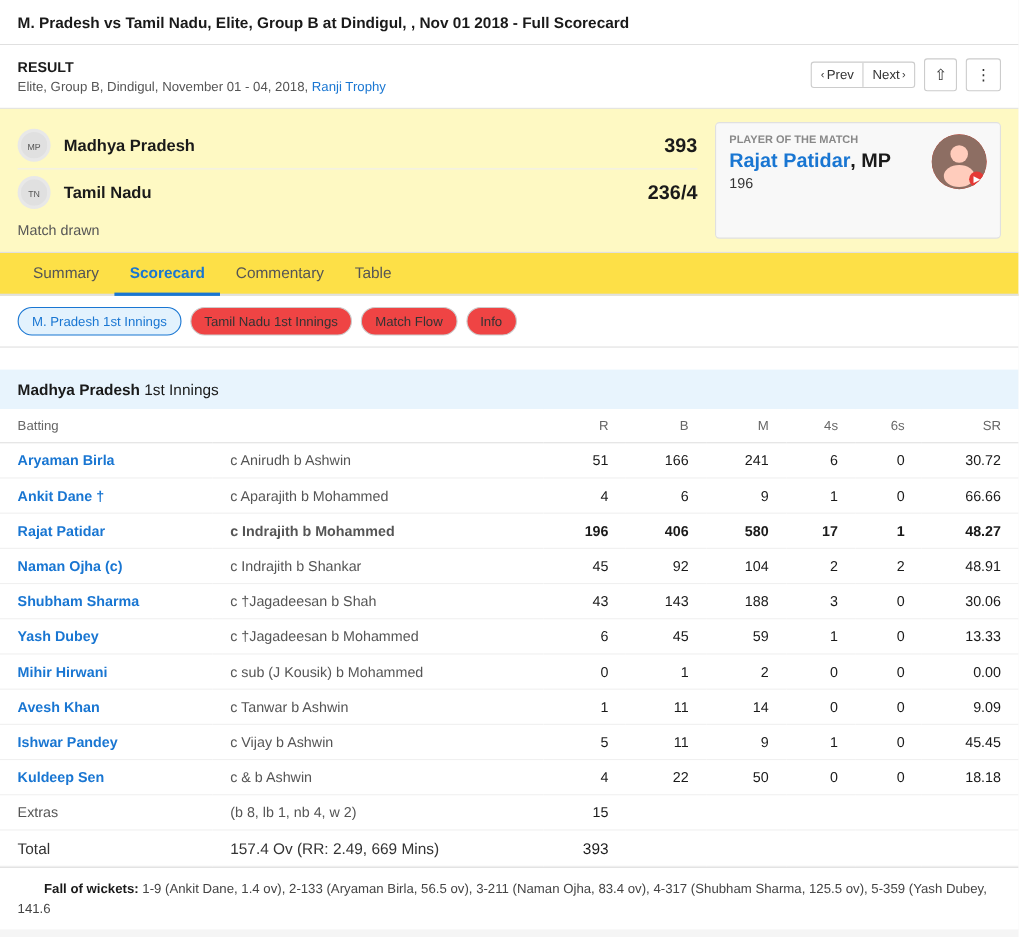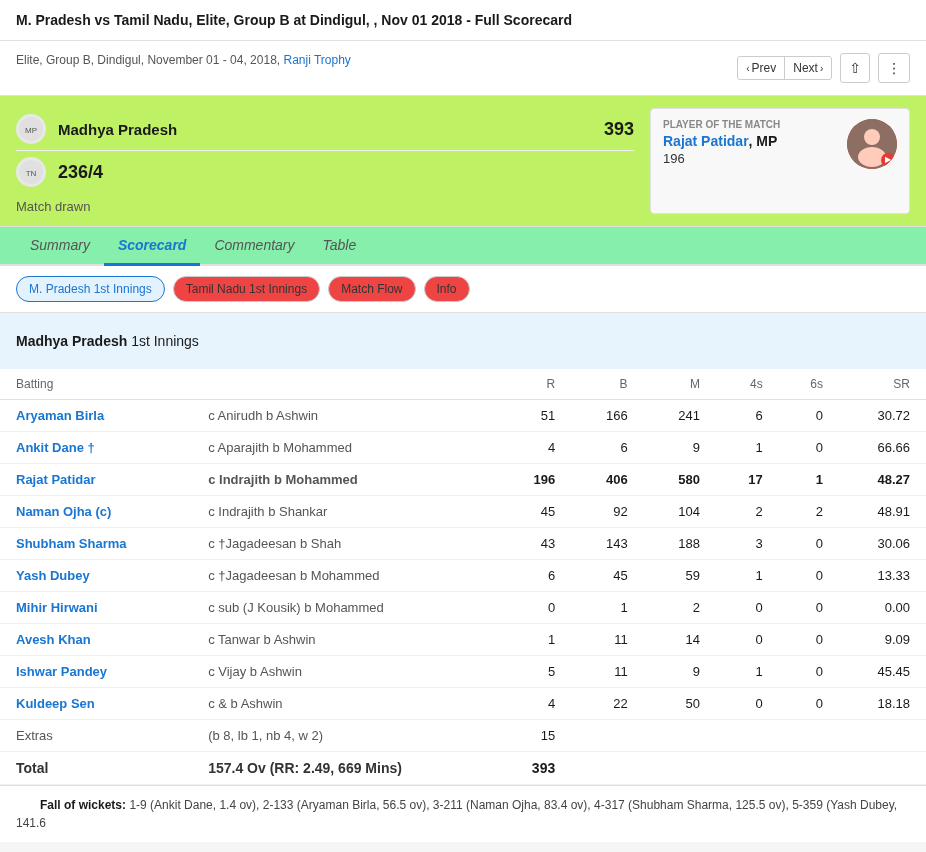--- a/index.html
+++ b/index.html
@@ -15,79 +15,80 @@
     .result-label { font-weight: bold; font-size: 13px; color: #1a1a1a; margin-bottom: 4px; }
     .result-sub { font-size: 12px; color: #555; }
     .result-sub a { color: #1976d2; text-decoration: none; }
     .result-actions { display: flex; align-items: center; gap: 8px; }
     .nav-btn { background: none; border: 1px solid #ccc; padding: 4px 8px; cursor: pointer; font-size: 12px; display: flex; align-items: center; gap: 2px; border-radius: 3px; color: #333; }
     .nav-group { display: flex; border: 1px solid #ccc; border-radius: 3px; overflow: hidden; }
     .nav-group .nav-btn { border: none; border-radius: 0; border-right: 1px solid #ccc; }
     .nav-group .nav-btn:last-child { border-right: none; }
     .icon-btn { background: none; border: 1px solid #ccc; padding: 6px 8px; cursor: pointer; border-radius: 3px; color: #333; font-size: 14px; }
     
-    .teams-section { padding: 12px 16px; background: #bef264; border-bottom: 1px solid #e0e0e0; display: flex; gap: 16px; }
+    .teams-section { padding: 12px 16px; background: #fef9c3; border-bottom: 1px solid #e0e0e0; display: flex; gap: 16px; }
     .teams-scores { flex: 1; }
     .team-row { display: flex; align-items: center; padding: 6px 0; border-bottom: 1px solid #f0f0f0; }
     .team-row:last-child { border-bottom: none; }
     .team-logo { width: 30px; height: 30px; background: #e8e8e8; border-radius: 50%; display: flex; align-items: center; justify-content: center; margin-right: 12px; font-size: 10px; overflow: hidden; }
     .team-name { flex: 1; font-weight: bold; font-size: 15px; color: #1a1a1a; }
     .team-score { font-size: 18px; font-weight: bold; color: #1a1a1a; }
     .match-result { font-size: 13px; color: #555; margin-top: 6px; }
     
     .player-of-match { background: #f8f8f8; border: 1px solid #e0e0e0; border-radius: 4px; padding: 10px 12px; display: flex; align-items: flex-start; gap: 12px; min-width: 260px; }
     .pom-info { flex: 1; }
     .pom-label { font-size: 10px; color: #888; text-transform: uppercase; font-weight: bold; margin-bottom: 3px; }
-    .pom-name { font-size: 14px; font-weight: bold; color: #1a1a1a; }
+    .pom-name { font-size: 18px; font-weight: bold; color: #1a1a1a; }
     .pom-score { font-size: 13px; color: #333; margin-top: 2px; }
     .pom-avatar { width: 50px; height: 50px; border-radius: 50%; background: #c0392b; display: flex; align-items: center; justify-content: center; overflow: hidden; position: relative; }
     .pom-avatar::after { content: "▶"; position: absolute; bottom: 2px; right: 2px; background: #e53935; color: white; font-size: 8px; width: 14px; height: 14px; border-radius: 50%; display: flex; align-items: center; justify-content: center; line-height: 14px; text-align: center; }
     
-    .tabs { display: flex; padding: 0 16px; border-bottom: 2px solid #e0e0e0; background: #86efac; font-style: italic; }
+    .tabs { display: flex; padding: 0 16px; border-bottom: 2px solid #e0e0e0; background: #fde047; }
     .tab { padding: 10px 14px; cursor: pointer; font-size: 14px; color: #555; border-bottom: 3px solid transparent; margin-bottom: -2px; }
     .tab.active { color: #1976d2; border-bottom-color: #1976d2; font-weight: bold; }
     
     .innings-tabs { display: flex; gap: 8px; padding: 10px 16px; background: #fff; border-bottom: 1px solid #e0e0e0; flex-wrap: wrap; }
     .innings-tab { padding: 5px 12px; border-radius: 20px; font-size: 12px; cursor: pointer; border: 1px solid #ccc; background: #ef4444; color: #333; }
     .innings-tab.active { background: #e3f2fd; border-color: #1976d2; color: #1976d2; }
     
     .innings-section { background: #fff; }
-    .innings-title { background: #e8f4fd; padding: 20px 16px; font-size: 14px; color: #1a1a1a; }
+    .innings-title { background: #e8f4fd; padding: 10px 16px; font-size: 14px; color: #1a1a1a; margin-top: 20px; }
     .innings-title strong { font-weight: bold; }
     
     .batting-table { width: 100%; border-collapse: collapse; }
     .batting-table th { padding: 8px 16px; text-align: left; font-size: 12px; color: #666; font-weight: normal; border-bottom: 1px solid #e0e0e0; background: #fff; }
     .batting-table th.num { text-align: right; }
     .batting-table td { padding: 8px 16px; font-size: 13px; border-bottom: 1px solid #f0f0f0; }
     .batting-table td.num { text-align: right; color: #1a1a1a; }
     
     .batsman-name { color: #1976d2; font-weight: bold; cursor: pointer; }
     .dismissal { color: #555; font-size: 12px; }
     .extras-row td { color: #555; }
-    .total-row td { font-weight: bold; font-size: 14px; }
+    .total-row td { font-weight: normal; font-size: 14px; }
     
     .highlighted-row td { font-weight: bold; }
     
     .fall-of-wickets { padding: 10px 16px; font-size: 12px; color: #444; border-top: 1px solid #e0e0e0; line-height: 1.5; }
     .fall-of-wickets strong { color: #1a1a1a; padding-left: 24px; }
     
     .left-border-highlight { border-left: 3px solid #1976d2; }
     
     .chevron { font-size: 10px; }
   </style>
 </head>
 <body>
 
 <div class="page-wrapper">
 
   <div class="page-title">M. Pradesh vs Tamil Nadu, Elite, Group B at Dindigul, , Nov 01 2018 - Full Scorecard</div>
 
   <div class="result-section">
     <div class="result-header">
       <div class="result-left">
+        <div class="result-label">RESULT</div>
         <div class="result-sub">
           <span>Elite, Group B, Dindigul, November 01 - 04, 2018,</span>
           <a href="#">Ranji Trophy</a>
         </div>
       </div>
       <div class="result-actions">
         <div class="nav-group">
           <button class="nav-btn">
             <span class="chevron">‹</span>
             <span>Prev</span>
@@ -116,20 +117,21 @@
           <div class="team-name">Madhya Pradesh</div>
           <div class="team-score">393</div>
         </div>
         <div class="team-row">
           <div class="team-logo">
             <svg width="24" height="24" viewBox="0 0 24 24">
                 <circle cx="12" cy="12" r="12" fill="#e0e0e0"></circle>
                 <text x="12" y="16" text-anchor="middle" font-size="8" fill="#555">TN</text>
               </svg>
           </div>
+          <div class="team-name">Tamil Nadu</div>
           <div class="team-score">236/4</div>
         </div>
       </div>
       <div class="match-result">Match drawn</div>
     </div>
 
     <div class="player-of-match">
       <div class="pom-info">
         <div class="pom-label">PLAYER OF THE MATCH</div>
         <div class="pom-name">

